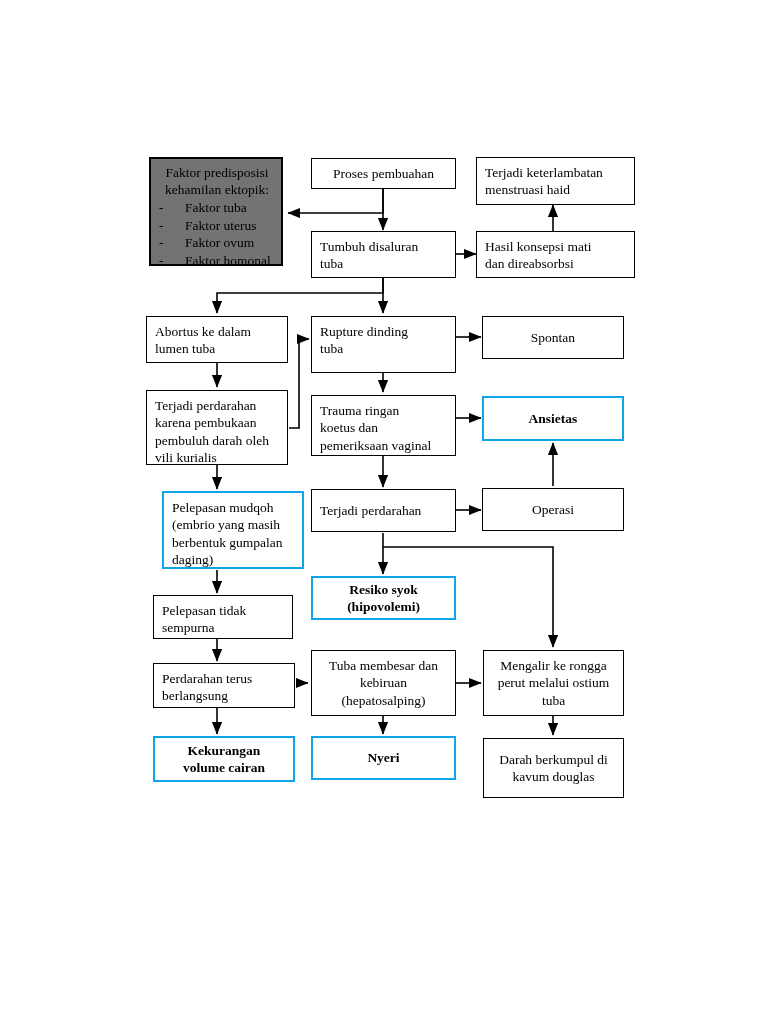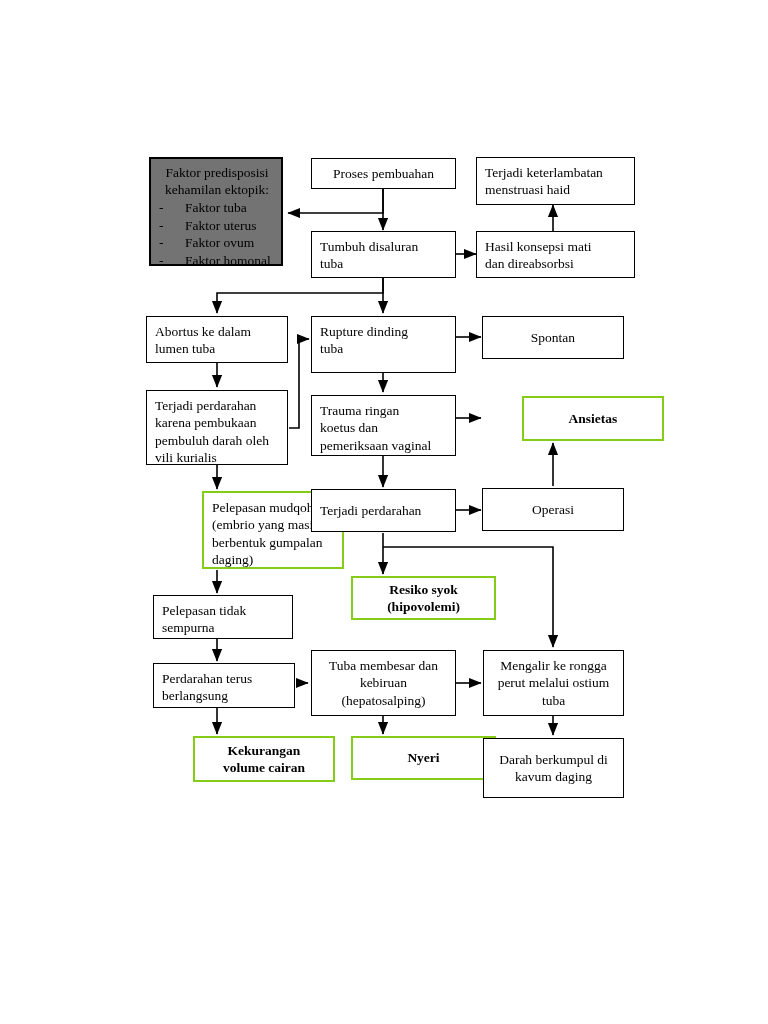--- a/index.html
+++ b/index.html
@@ -34,22 +34,21 @@
   .node-box {
     position: absolute;
     box-sizing: border-box;
     background: #ffffff;
     border: 1px solid #000000;
     display: flex;
     align-items: center;
     padding: 4px 8px;
   }
   .node-box.emphasis {
-    border: 2px solid #84cc16;
-    margin-left: 40px;
+    border: 2px solid #0ea5e9;
   }
   .node-text {
     font-size: 13.5px;
     line-height: 1.28;
     white-space: pre-line;
     width: 100%;
   }
   .align-left  .node-text { text-align: left; }
   .align-center .node-text { text-align: center; }
   .bold .node-text {
@@ -261,16 +260,16 @@
     <div class="node-text">Kekurangan
 volume cairan</div>
   </div>
 
   <div class="node-box align-center bold emphasis" style="left:311px; top:736px; width:145px; height:44px;">
     <div class="node-text">Nyeri</div>
   </div>
 
   <div class="node-box align-center" style="left:483px; top:738px; width:141px; height:60px;">
     <div class="node-text">Darah berkumpul di
-kavum daging</div>
+kavum douglas</div>
   </div>
 
 </div>
 
 </body></html>

